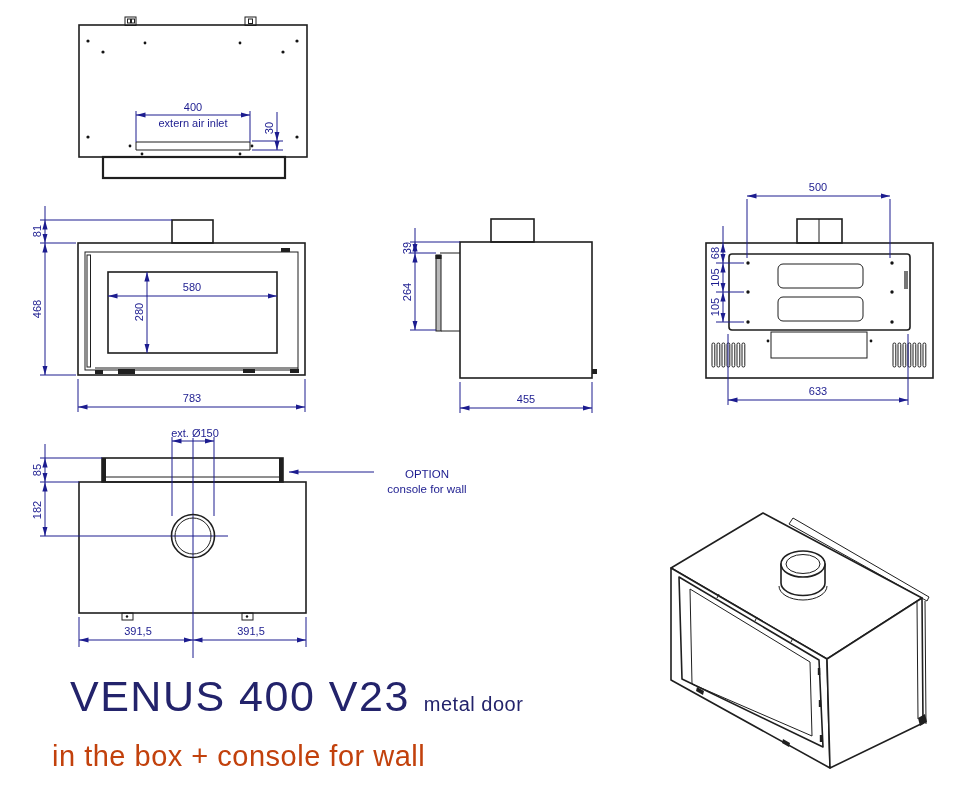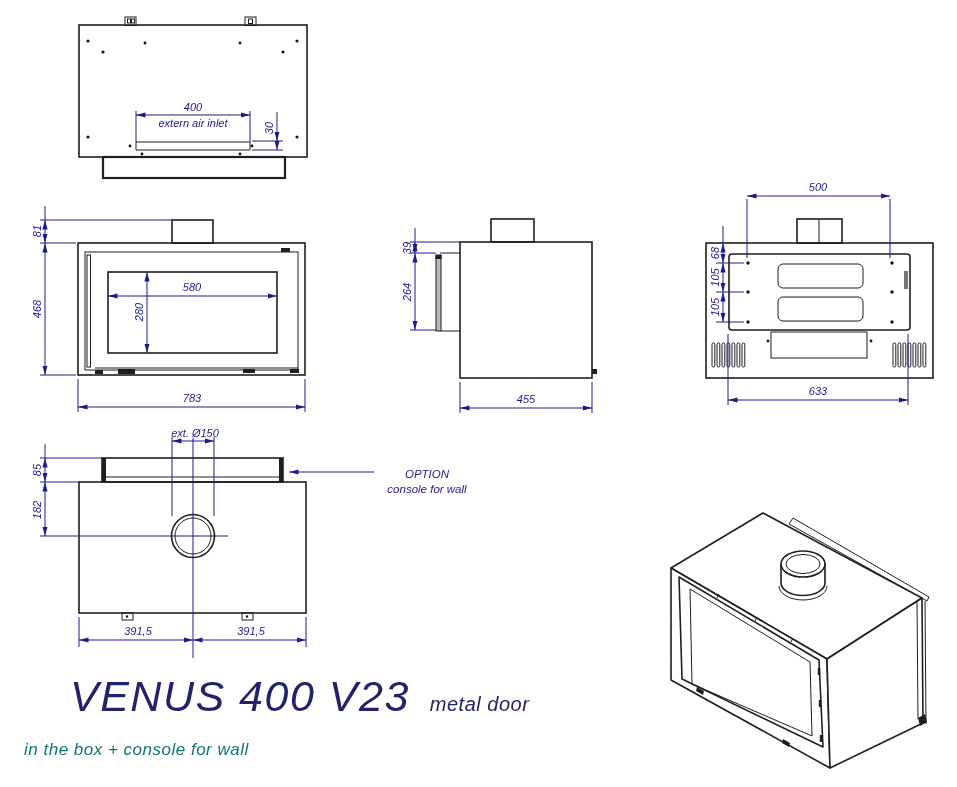--- a/index.html
+++ b/index.html
@@ -1,34 +1,34 @@
 <!DOCTYPE html>
 <html><head>
 <meta charset="utf-8">
 <style>
   html,body{margin:0;padding:0;background:#ffffff;}
   .sheet{position:relative;width:957px;height:787px;background:#ffffff;overflow:hidden;
-         font-family:"Liberation Sans",sans-serif;font-style:italic;}
+         font-family:"Liberation Sans",sans-serif;}
   svg{position:absolute;left:0;top:0;}
   
   .k  {stroke:#1f1f1f;stroke-width:1.6;fill:none;}
   .k1 {stroke:#1f1f1f;stroke-width:1;fill:none;}
   .k2 {stroke:#1f1f1f;stroke-width:2.2;fill:none;}
   .kf {fill:#1f1f1f;stroke:none;}
   .wf {fill:#ffffff;}
   
   .d  {stroke:#1c1c8f;stroke-width:1;fill:none;}
   .dt {fill:#1c1c8f;font-family:"Liberation Sans",sans-serif;font-size:11px;}
   .dts{fill:#1c1c8f;font-family:"Liberation Sans",sans-serif;font-size:11.5px;}
   .hole{fill:#141414;stroke:none;}
   
   .titleblock{position:absolute;left:70px;top:672px;color:#23236b;white-space:nowrap;}
   .model{font-size:43px;font-weight:300;letter-spacing:1.5px;}
-  .variant{font-size:20px;font-weight:300;margin-left:20px;letter-spacing:0.5px;}
-  .subtitle{position:absolute;left:24px;top:740px;color:#0f766e;font-size:17px;
+  .variant{font-size:20px;font-weight:300;margin-left:14px;letter-spacing:0.5px;}
+  .subtitle{position:absolute;left:52px;top:740px;color:#c2410c;font-size:29px;
             font-weight:300;letter-spacing:0.5px;white-space:nowrap;}
 </style>
 </head>
 <body>
 
 <div class="sheet">
 <svg width="957" height="787" viewBox="0 0 957 787">
   <defs>
     <marker id="arr" viewBox="0 0 10 8" markerWidth="10" markerHeight="8" refX="9.5" refY="4" orient="auto-start-reverse">
       <path d="M0,1.4 L9.5,4 L0,6.6 z" fill="#1c1c8f"></path>

